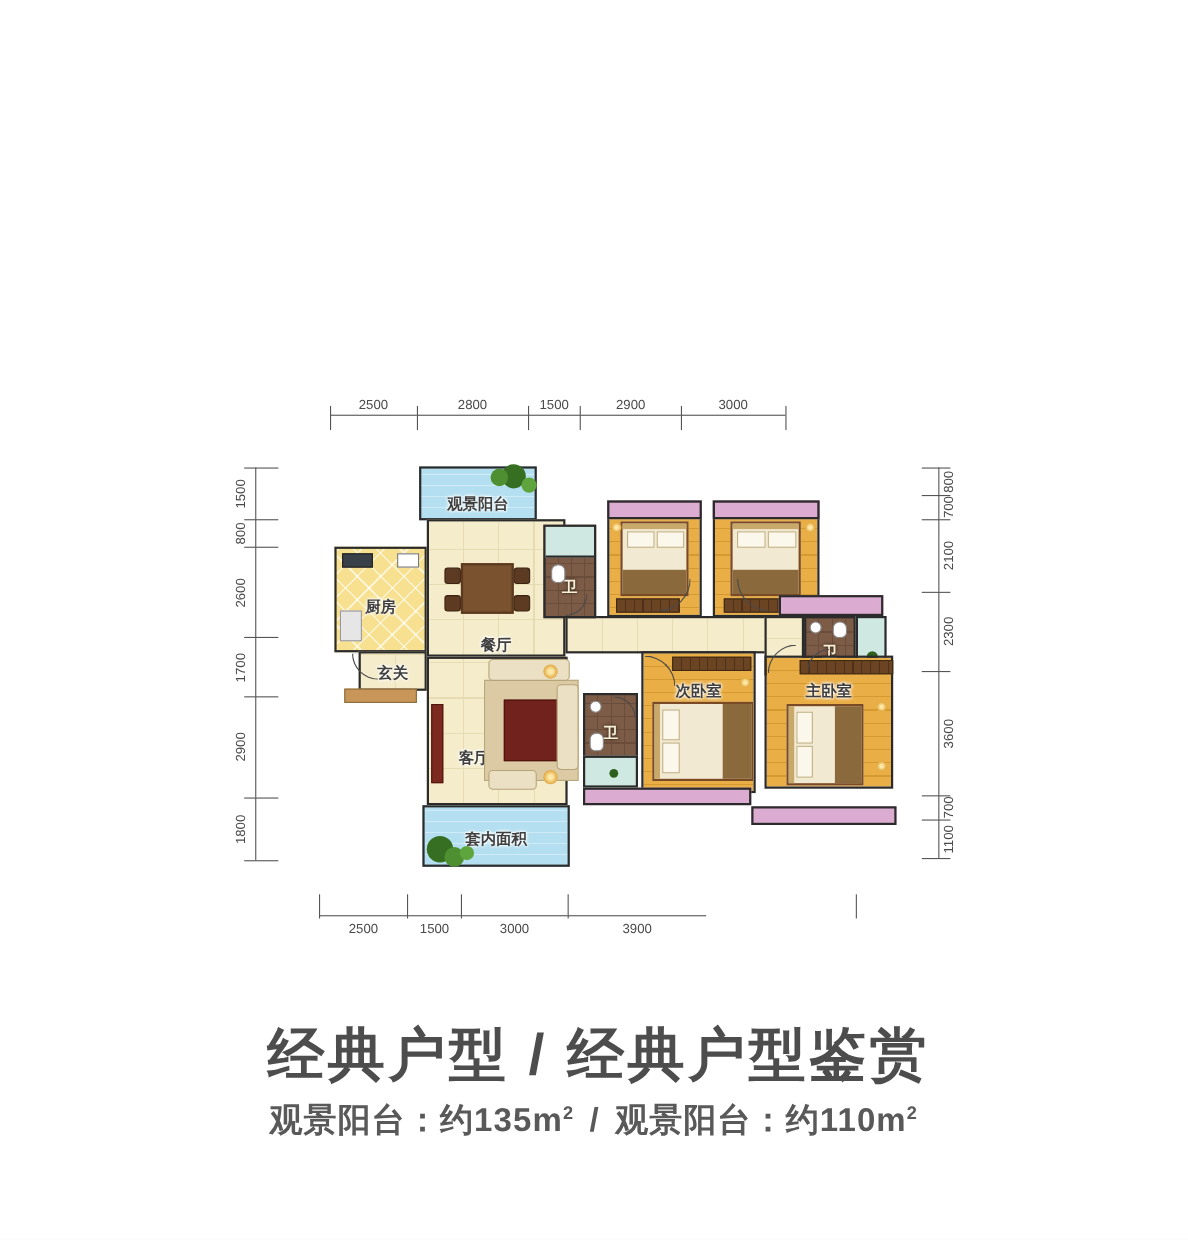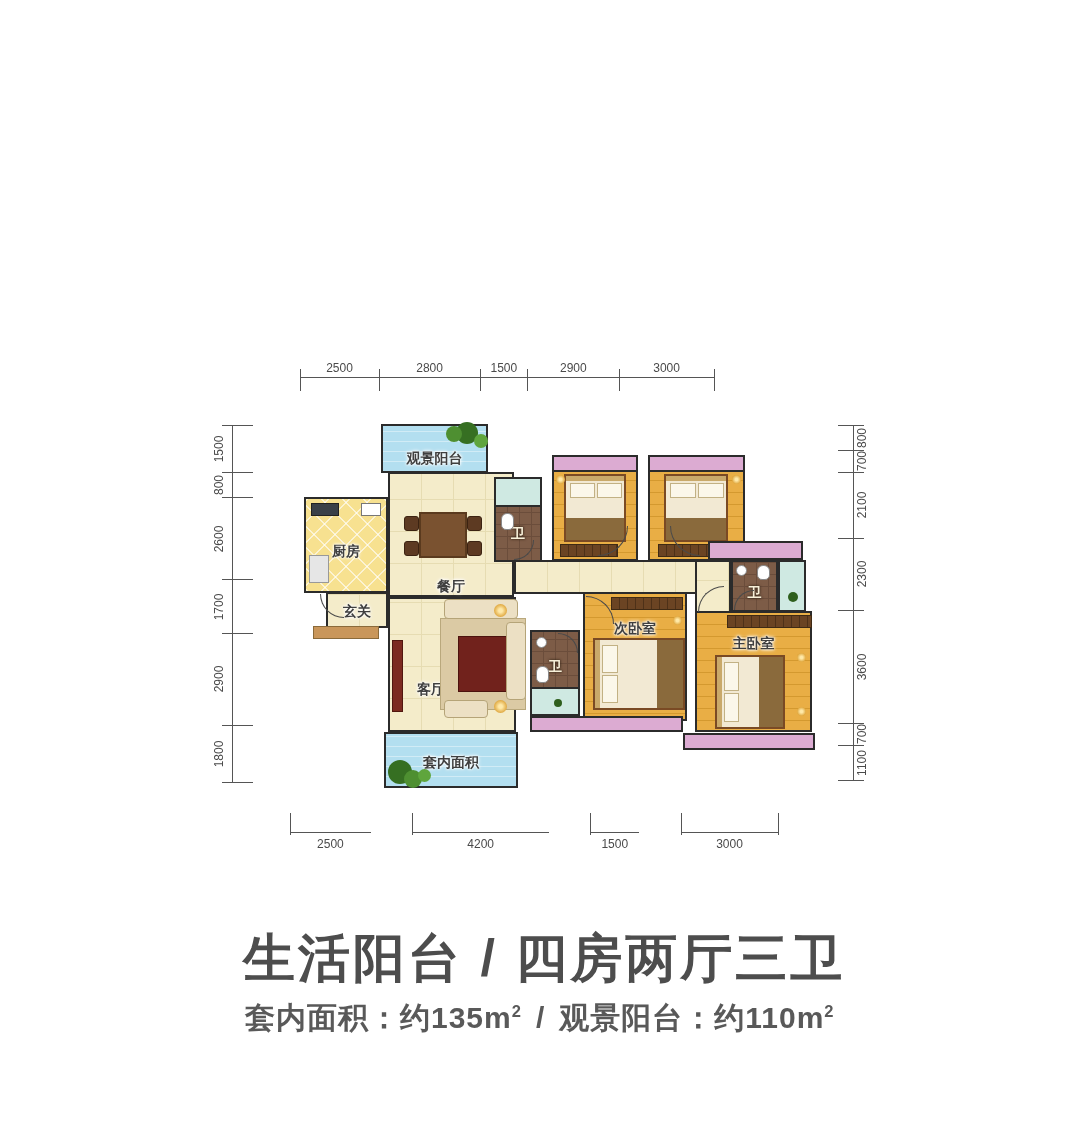--- a/index.html
+++ b/index.html
@@ -6,21 +6,21 @@
     --navy:#18397f; --wall:#2b2b2b; --cream:#f4ecca; --wood:#e9ae45;
     --kitchen:#f7e190; --brown:#7d5c47; --blue:#b3dff0; --pink:#dcabd2;
     --teal:#cfe9e2; --text-dark:#4d4d4d; --text-gray:#595959; --dim:#4a4a4a;
   }
   html,body{margin:0;padding:0;background:#fff;}
   .stage{position:relative;width:1080px;height:1127px;background:#fff;overflow:hidden;
          font-family:"Liberation Sans","DejaVu Sans",sans-serif;outline:1px solid #ececec;}
   .title{position:absolute;left:0;right:0;top:152px;text-align:center;font-size:76px;
          font-weight:900;letter-spacing:8px;color:var(--navy);line-height:1.25;}
   
-  .dim{position:absolute;display:flex;justify-content:space-between;}
+  .dim{position:absolute;display:flex;}
   .dim .seg{position:relative;flex-grow:0;flex-shrink:0;}
   .dim .lbl{position:absolute;font-size:12px;color:var(--dim);white-space:nowrap;}
   .dim-top .seg{height:100%;}
   .dim-top .seg::before{content:'';position:absolute;left:-0.5px;top:8px;width:1px;height:22px;background:#555;}
   .dim-top .seg::after{content:'';position:absolute;left:0;right:0;top:16px;height:1px;background:#555;}
   .dim-top .lbl{top:0;left:0;right:0;text-align:center;}
   .dim-top .end{position:absolute;right:-0.5px;top:8px;width:1px;height:22px;background:#555;}
   .dim-bottom .seg{height:100%;}
   .dim-bottom .seg::before{content:'';position:absolute;left:-0.5px;top:0;width:1px;height:22px;background:#555;}
   .dim-bottom .seg::after{content:'';position:absolute;left:0;right:0;top:19px;height:1px;background:#555;}
@@ -101,28 +101,28 @@
       </div>
       <div class="seg" style="flex-basis: 22.9008%;">
         <span class="lbl">3000</span>
       </div>
     </div>
   <div class="dim dim-bottom" style="left:290px;top:813px;width:488px;height:40px">
       <i class="end"></i>
       <div class="seg" style="flex-basis: 16.5563%;">
         <span class="lbl">2500</span>
       </div>
-      <div class="seg" style="flex-basis: 27.8146%;">
-        <span class="lbl">4200</span>
-      </div>
       <div class="seg" style="flex-basis: 9.93377%;">
         <span class="lbl">1500</span>
       </div>
       <div class="seg" style="flex-basis: 19.8675%;">
         <span class="lbl">3000</span>
+      </div>
+      <div class="seg" style="flex-basis: 25.8278%;">
+        <span class="lbl">3900</span>
       </div>
     </div>
   <div class="dim dim-left" style="left:211px;top:425px;width:46px;height:357px">
       <i class="end"></i>
       <div class="seg" style="flex-basis: 13.2743%;">
         <span class="lbl">1500</span>
       </div>
       <div class="seg" style="flex-basis: 7.07965%;">
         <span class="lbl">800</span>
       </div>
@@ -264,21 +264,21 @@
       <div class="fur bed" style="left:8px;top:44px;width:92px;height:72px">
         <div class="headboard" style="left:0;top:0;bottom:0;width:5px"></div>
         <div class="pillow" style="left:7px;top:5px;width:14px;height:26px"></div>
         <div class="pillow" style="left:7px;bottom:5px;width:14px;height:26px"></div>
         <div class="quilt" style="right:0;top:0;bottom:0;width:26px"></div>
       </div>
       <div class="fur lamp" style="right:3px;top:22px;width:9px;height:9px"></div>
     </div>
     <div class="bay" style="left:530px;top:716px;width:153px;height:16px"></div>
 
-    <div class="room floor-wood" style="left:695px;top:611px;width:117px;height:121px">
+    <div class="room floor-wood" style="left:695px;top:596px;width:117px;height:121px">
       <div class="fur wardrobe" style="left:30px;top:2px;width:85px;height:13px"></div>
       <span class="rlabel" style="top:22px">主卧室</span>
       <div class="fur bed" style="left:18px;top:42px;width:70px;height:74px">
         <div class="headboard" style="left:0;top:0;bottom:0;width:5px"></div>
         <div class="pillow" style="left:7px;top:5px;width:13px;height:27px"></div>
         <div class="pillow" style="left:7px;bottom:5px;width:13px;height:27px"></div>
         <div class="quilt" style="right:0;top:0;bottom:0;width:24px"></div>
       </div>
       <div class="fur lamp" style="right:4px;top:40px;width:9px;height:9px"></div>
       <div class="fur lamp" style="right:4px;bottom:14px;width:9px;height:9px"></div>
@@ -297,18 +297,18 @@
     <div class="arc" style="left:320px;top:594px;width:24px;height:24px;border-left:1.3px solid #4a4a4a;border-bottom:1.3px solid #4a4a4a;border-bottom-left-radius:100%"></div>
     <div class="arc" style="left:598px;top:526px;width:30px;height:30px;border-right:1.3px solid #4a4a4a;border-bottom:1.3px solid #4a4a4a;border-bottom-right-radius:100%"></div>
     <div class="arc" style="left:670px;top:526px;width:30px;height:30px;border-left:1.3px solid #4a4a4a;border-bottom:1.3px solid #4a4a4a;border-bottom-left-radius:100%"></div>
     <div class="arc" style="left:586px;top:596px;width:28px;height:28px;border-top:1.3px solid #4a4a4a;border-right:1.3px solid #4a4a4a;border-top-right-radius:100%"></div>
     <div class="arc" style="left:698px;top:586px;width:26px;height:26px;border-top:1.3px solid #4a4a4a;border-left:1.3px solid #4a4a4a;border-top-left-radius:100%"></div>
     <div class="arc" style="left:514px;top:540px;width:20px;height:20px;border-right:1.3px solid #4a4a4a;border-bottom:1.3px solid #4a4a4a;border-bottom-right-radius:100%"></div>
     <div class="arc" style="left:558px;top:633px;width:20px;height:20px;border-top:1.3px solid #4a4a4a;border-right:1.3px solid #4a4a4a;border-top-right-radius:100%"></div>
     <div class="arc" style="left:734px;top:590px;width:20px;height:20px;border-top:1.3px solid #4a4a4a;border-left:1.3px solid #4a4a4a;border-top-left-radius:100%"></div>
   </div>
 
-  <div class="footer-head">生活阳台 / 四房两厅三卫</div>
+  <div class="footer-head">经典户型 / 经典户型鉴赏</div>
   <div class="footer-area">
-    <span>套内面积：约135m</span><sup>2</sup><span class="slash">/</span><span>观景阳台：约110m</span><sup>2</sup>
+    <span>观景阳台：约135m</span><sup>2</sup><span class="slash">/</span><span>观景阳台：约110m</span><sup>2</sup>
   </div>
 
 </div>
 
 </body></html>

